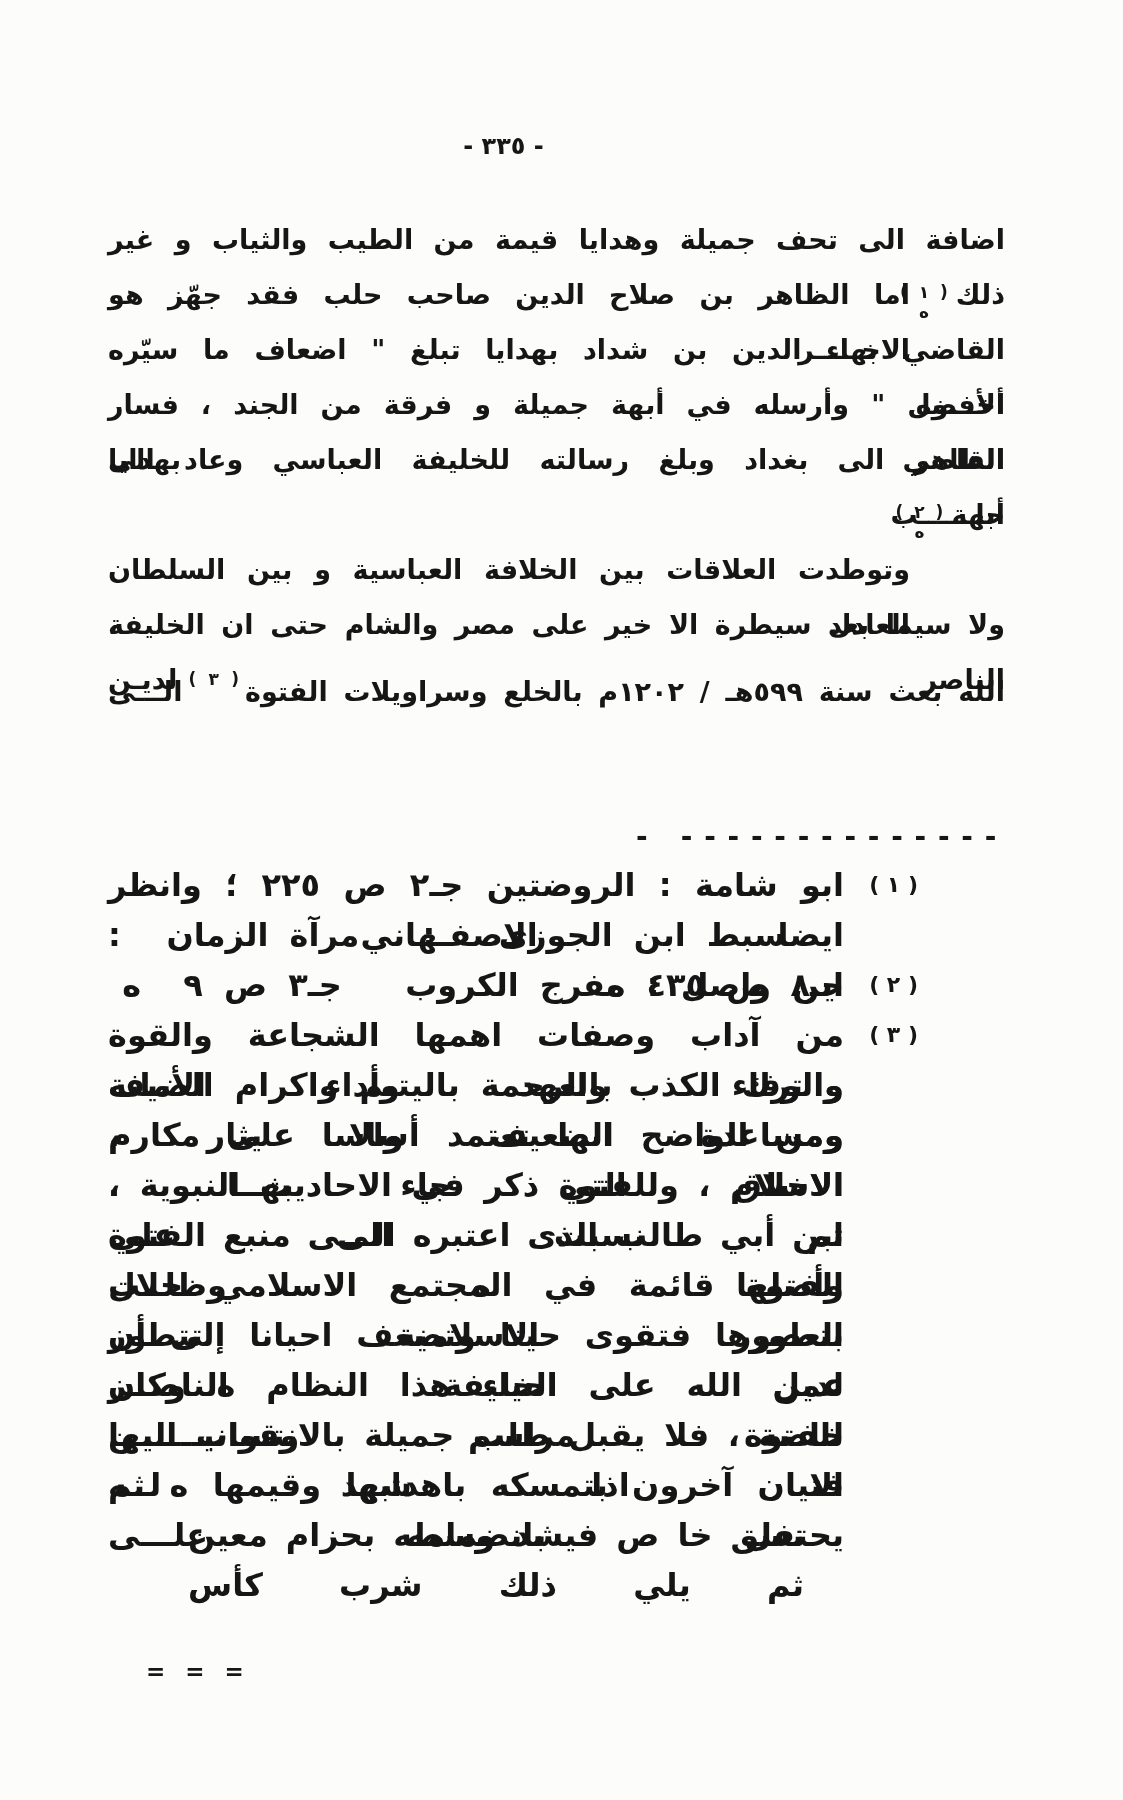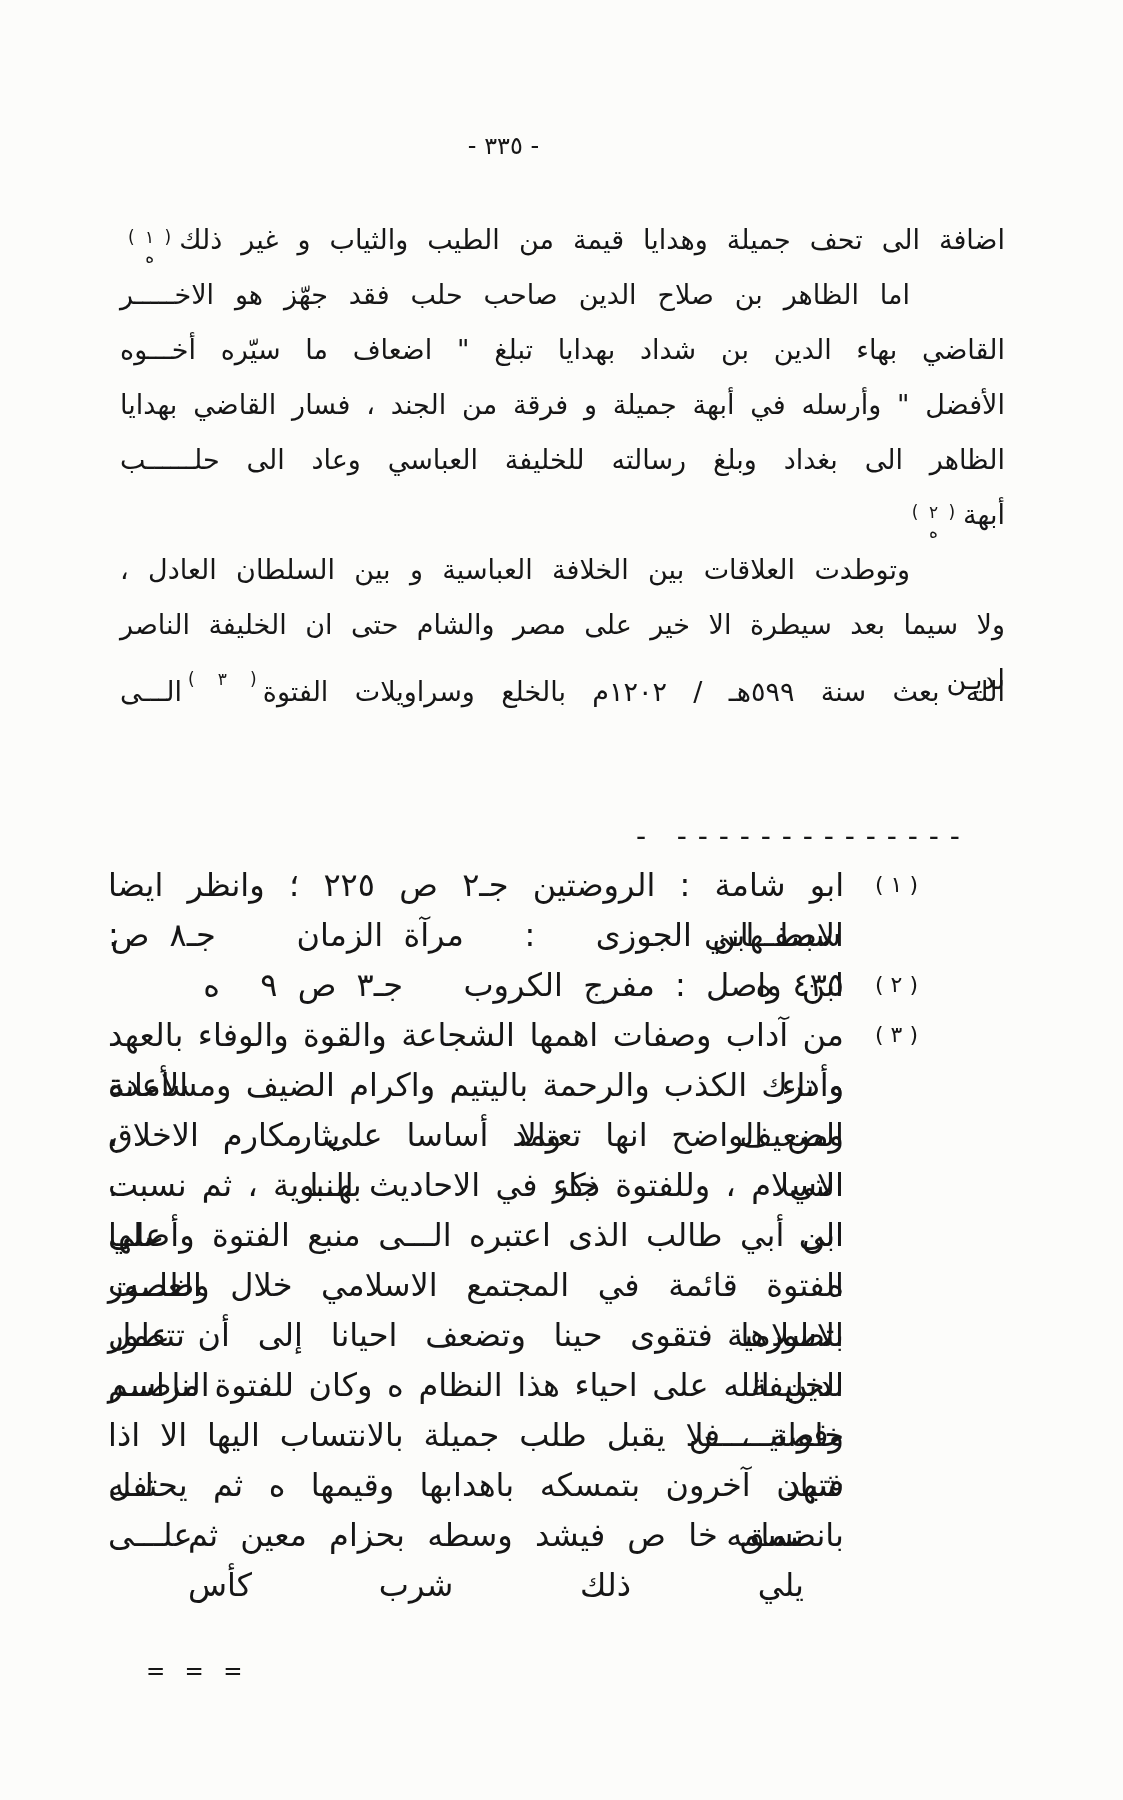--- a/index.html
+++ b/index.html
@@ -3,32 +3,32 @@
 <meta charset="utf-8">
 <style>
   html,body{margin:0;padding:0;background:#888;}
   .page{
     position:relative;
     width:1123px;height:1800px;
     margin:0 auto;
     background:#fcfcfa;
     color:#161616;
     font-family:"DejaVu Sans", sans-serif;
-    font-weight:400;
+    font-weight:700;
     direction:rtl;
     overflow:hidden;
   }
   .page-number{
     position:absolute;top:132px;left:0;right:0;
     text-align:center;
     transform:translateX(-58px);
     font-size:24px;letter-spacing:3px;
   }
   .body-text{
-    position:absolute;top:212px;right:118px;left:120px;
+    position:absolute;top:212px;right:118px;left:108px;
   }
   .bline{
     height:55px;line-height:55px;
     font-size:27px;
     text-align:justify;text-align-last:justify;
     word-spacing:5px;
     overflow:visible;
   }
   .indent{padding-right:95px;}
   .nojust{text-align:right;text-align-last:right;}

